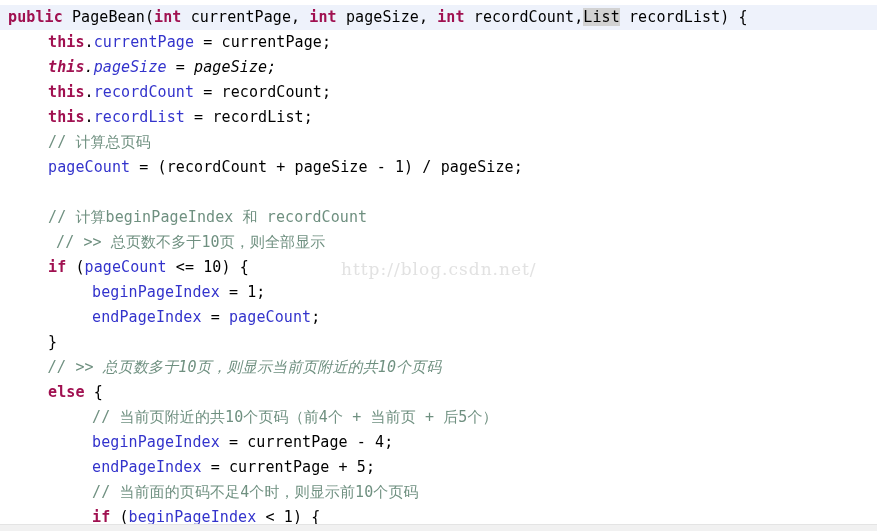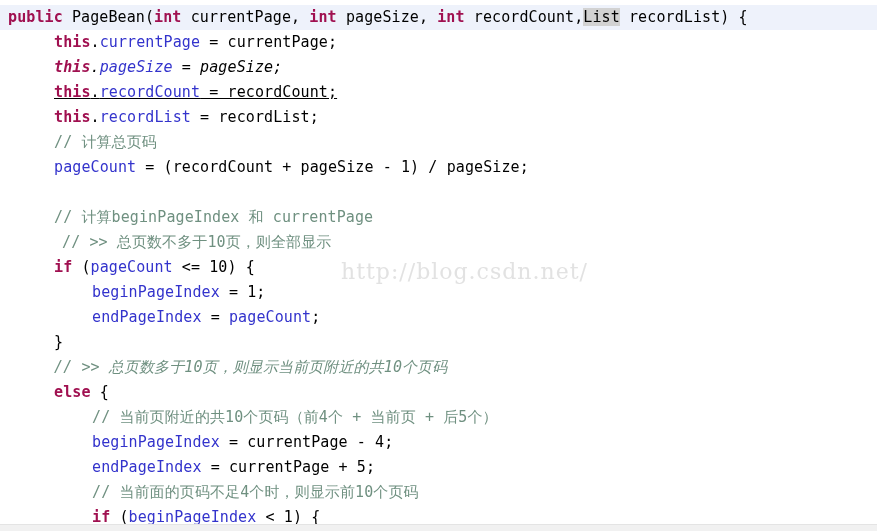--- a/index.html
+++ b/index.html
@@ -43,21 +43,21 @@
     height: 25px;
     line-height: 25px;
     font-size: 15px;
     white-space: pre;
     color: #000000;
     letter-spacing: 0.1px;
   }
   .line.current {
     background: #eef2fb;
   }
-  .indent1 { padding-left: 48px; margin-left: 6px; }
+  .indent1 { padding-left: 48px; }
   .indent2 { padding-left: 92px; }
   .indent0 { padding-left: 8px; }
 
   .kw      { color: #a01050; font-weight: bold; }
   .field   { color: #3333cc; }
   .punct   { color: #000000; }
   .cmt     { color: #6f9080; }
 
   .sel {
     background: #d2d2d2;
@@ -69,21 +69,21 @@
     background: #000000;
     vertical-align: -3px;
     margin-right: -1px;
   }
 
   .watermark {
     position: absolute;
     left: 341px;
     top: 259px;
     font-family: "DejaVu Serif", "Liberation Serif", serif;
-    font-size: 22px;
+    font-size: 17px;
     color: #e2e2e2;
     letter-spacing: 1px;
     pointer-events: none;
     user-select: none;
   }
 
   .bottom-bar {
     position: absolute;
     left: 0;
     bottom: 0;
@@ -100,26 +100,26 @@
 <div class="editor">
 
   <div class="top-clip">
     <div class="ln indent1">/</div>
   </div>
 
   <div class="code-area" id="code-area">
       <div class="line indent0 current" style="position: absolute; left: 0px; right: 0px; top: 5px;"><span class="kw">public</span><span class="punct"> PageBean(</span><span class="kw">int</span><span class="punct"> currentPage, </span><span class="kw">int</span><span class="punct"> pageSize, </span><span class="kw">int</span><span class="punct"> recordCount,</span><span class="caret"></span><span class="sel">List</span><span class="punct"> recordList) {</span></div>
       <div class="line indent1" style="position: absolute; left: 0px; right: 0px; top: 30px;"><span class="kw">this</span><span class="punct">.</span><span class="field">currentPage</span><span class="punct"> = currentPage;</span></div>
       <div class="line indent1" style="position: absolute; left: 0px; right: 0px; top: 55px; font-style: italic;"><span class="kw">this</span><span class="punct">.</span><span class="field">pageSize</span><span class="punct"> = pageSize;</span></div>
-      <div class="line indent1" style="position: absolute; left: 0px; right: 0px; top: 80px; text-decoration: underline;"><span class="kw">this</span><span class="punct">.</span><span class="field">recordCount</span><span class="punct"> = recordCount;</span></div>
+      <div class="line indent1" style="position: absolute; left: 0px; right: 0px; top: 80px;"><span class="kw">this</span><span class="punct">.</span><span class="field">recordCount</span><span class="punct"> = recordCount;</span></div>
       <div class="line indent1" style="position: absolute; left: 0px; right: 0px; top: 130px;"><span class="cmt">// 计算总页码</span></div>
       <div class="line indent1" style="position: absolute; left: 0px; right: 0px; top: 105px;"><span class="kw">this</span><span class="punct">.</span><span class="field">recordList</span><span class="punct"> = recordList;</span></div>
       <div class="line indent1" style="position: absolute; left: 0px; right: 0px; top: 155px;"><span class="field">pageCount</span><span class="punct"> = (recordCount + pageSize - 1) / pageSize;</span></div>
       <div class="line indent1" style="position: absolute; left: 0px; right: 0px; top: 180px;"><span class="punct"> </span></div>
-      <div class="line indent1" style="position: absolute; left: 0px; right: 0px; top: 205px;"><span class="cmt">// 计算beginPageIndex 和 currentPage</span></div>
+      <div class="line indent1" style="position: absolute; left: 0px; right: 0px; top: 205px;"><span class="cmt">// 计算beginPageIndex 和 recordCount</span></div>
       <div class="line indent1" style="position: absolute; left: 8px; right: 0px; top: 230px;"><span class="cmt">// &gt;&gt; 总页数不多于10页，则全部显示</span></div>
       <div class="line indent1" style="position: absolute; left: 0px; right: 0px; top: 255px;"><span class="kw">if</span><span class="punct"> (</span><span class="field">pageCount</span><span class="punct"> &lt;= 10) {</span></div>
       <div class="line indent2" style="position: absolute; left: 0px; right: 0px; top: 280px;"><span class="field">beginPageIndex</span><span class="punct"> = 1;</span></div>
       <div class="line indent2" style="position: absolute; left: 0px; right: 0px; top: 305px;"><span class="field">endPageIndex</span><span class="punct"> = </span><span class="field">pageCount</span><span class="punct">;</span></div>
       <div class="line indent1" style="position: absolute; left: 0px; right: 0px; top: 330px;"><span class="punct">}</span></div>
       <div class="line indent1" style="position: absolute; left: 0px; right: 0px; top: 355px; font-style: italic;"><span class="cmt">// &gt;&gt; 总页数多于10页，则显示当前页附近的共10个页码</span></div>
       <div class="line indent1" style="position: absolute; left: 0px; right: 0px; top: 380px;"><span class="kw">else</span><span class="punct"> {</span></div>
       <div class="line indent2" style="position: absolute; left: 0px; right: 0px; top: 405px;"><span class="cmt">// 当前页附近的共10个页码（前4个 + 当前页 + 后5个）</span></div>
       <div class="line indent2" style="position: absolute; left: 0px; right: 0px; top: 430px;"><span class="field">beginPageIndex</span><span class="punct"> = currentPage - 4;</span></div>
       <div class="line indent2" style="position: absolute; left: 0px; right: 0px; top: 455px;"><span class="field">endPageIndex</span><span class="punct"> = currentPage + 5;</span></div>

